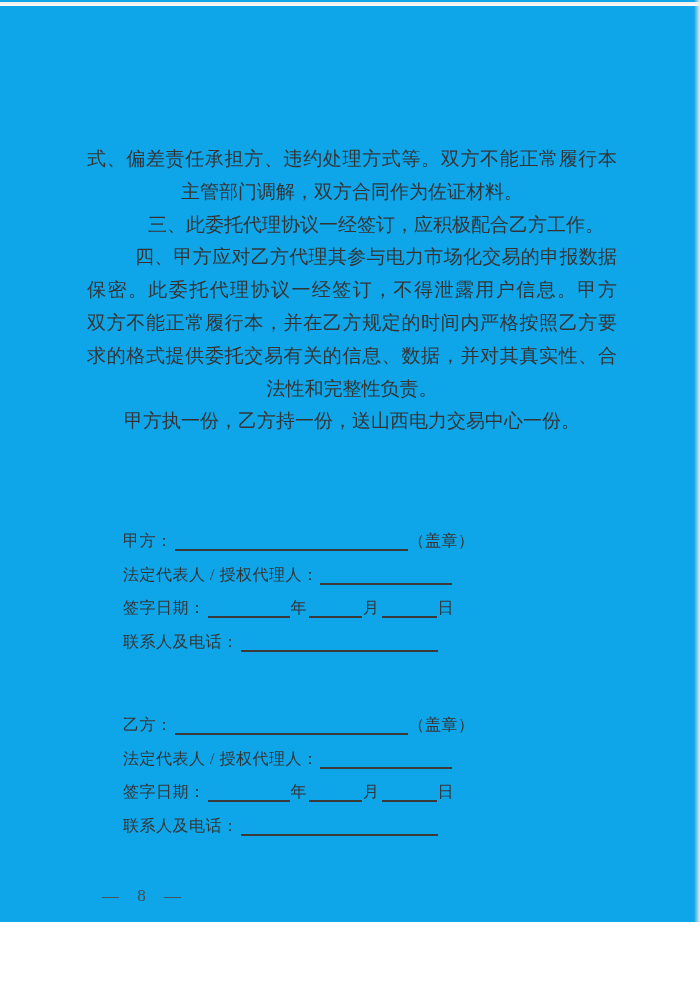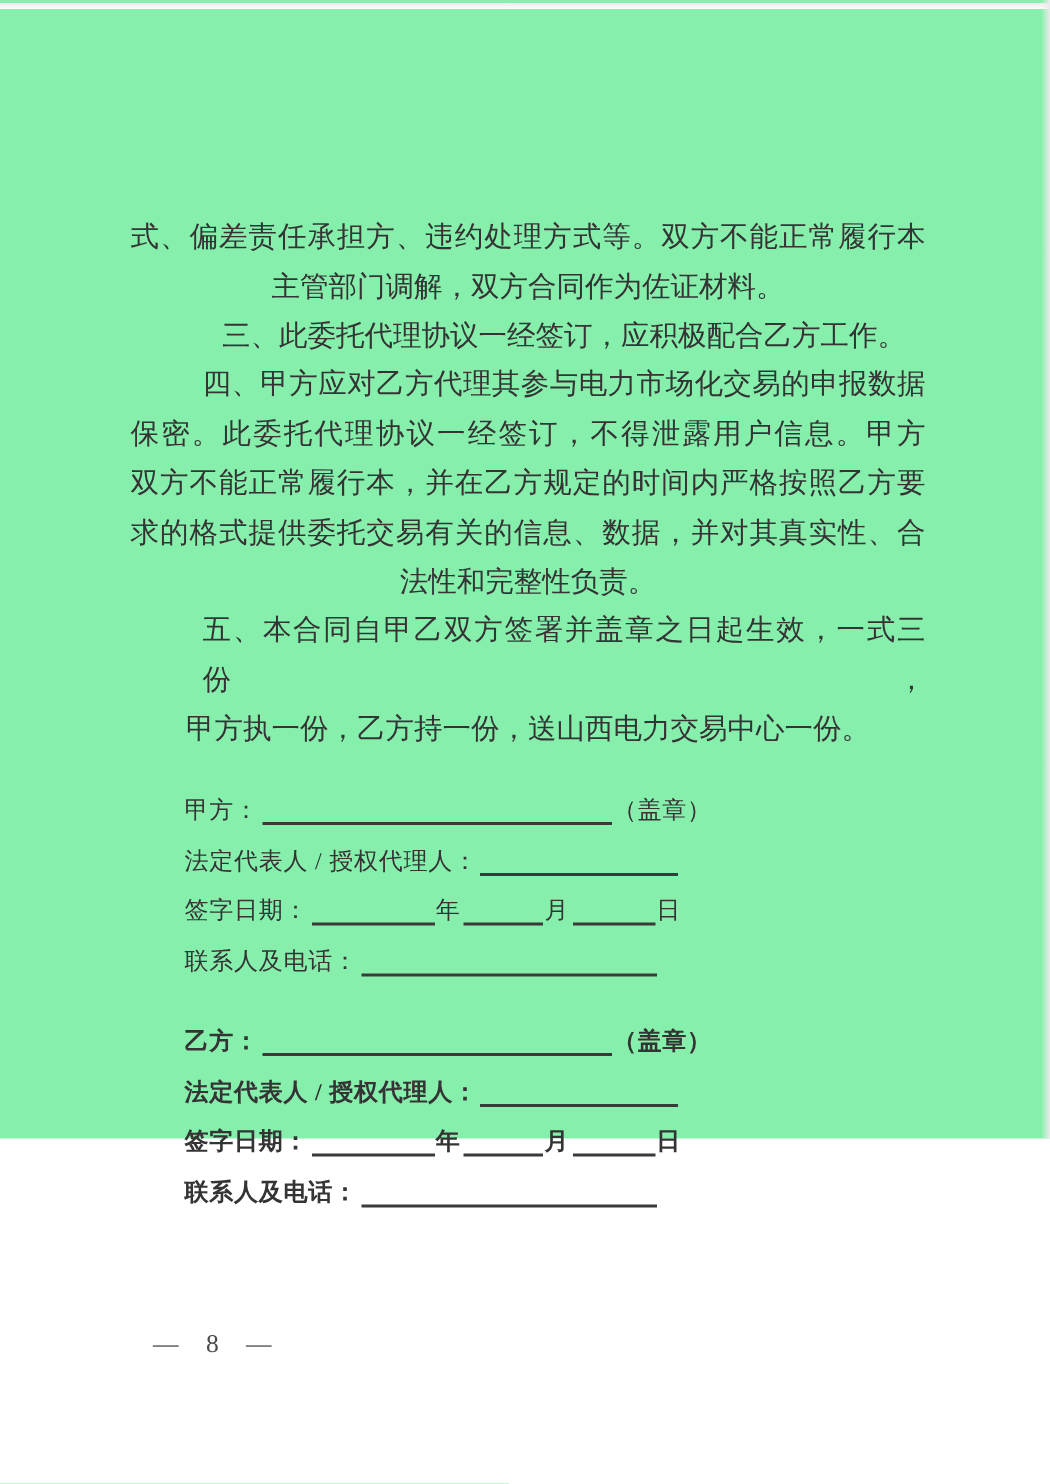--- a/index.html
+++ b/index.html
@@ -10,22 +10,22 @@
     width: 700px;
     height: 989px;
     background: #ffffff;
     overflow: hidden;
     font-family: "Liberation Serif", "DejaVu Serif", serif;
     color: #343434;
   }
   .page {
     position: relative;
     width: 700px;
-    height: 759px;
-    background: #86efac;
+    height: 922px;
+    background: #0ea5e9;
   }
   
   .scan-edge-top {
     position: absolute;
     top: 2px; left: 0; right: 0;
     height: 4px;
     background: linear-gradient(to bottom, #ebebeb, #fcfcfc);
   }
   .scan-edge-right {
     position: absolute;
@@ -57,21 +57,21 @@
   
   .sig-block {
     position: absolute;
     left: 123px;
     width: 430px;
     font-size: 16px;
     line-height: 33.5px;
     white-space: nowrap;
   }
   .party-a { top: 524px; }
-  .party-b { top: 678px; font-weight: bold; }
+  .party-b { top: 708px; }
   .sig-row { height: 33.5px; }
   .blank {
     display: inline-block;
     height: 12px;
     border-bottom: 2px solid #3a3a3a;
     vertical-align: -5px;
     margin-left: 2px;
     margin-right: 1px;
   }
   .lbl { letter-spacing: 0.5px; }
@@ -94,21 +94,20 @@
 
   <main class="body-text" id="body-text">
       <div class="bline fill">式、偏差责任承担方、违约处理方式等。双方不能正常履行本</div>
       <div class="bline">主管部门调解，双方合同作为佐证材料。</div>
       <div class="bline indent">三、此委托代理协议一经签订，应积极配合乙方工作。</div>
       <div class="bline fill indent">四、甲方应对乙方代理其参与电力市场化交易的申报数据</div>
       <div class="bline fill">保密。此委托代理协议一经签订，不得泄露用户信息。甲方</div>
       <div class="bline fill">双方不能正常履行本，并在乙方规定的时间内严格按照乙方要</div>
       <div class="bline fill">求的格式提供委托交易有关的信息、数据，并对其真实性、合</div>
       <div class="bline">法性和完整性负责。</div>
-      <div class="bline fill indent">五、本合同自甲乙双方签署并盖章之日起生效，一式三份，</div>
       <div class="bline">甲方执一份，乙方持一份，送山西电力交易中心一份。</div>
     </main>
 
   <section class="sig-block party-a" id="sig-a">
       <div class="sig-row"><span class="lbl">甲方：</span><span class="blank" style="width: 233px;"></span><span class="lbl">（盖章）</span></div>
       <div class="sig-row"><span class="lbl">法定代表人 / 授权代理人：</span><span class="blank" style="width: 132px;"></span></div>
       <div class="sig-row"><span class="lbl">签字日期：</span><span class="blank" style="width: 82px;"></span><span class="lbl">年</span><span class="blank" style="width: 53px;"></span><span class="lbl">月</span><span class="blank" style="width: 55px;"></span><span class="lbl">日</span></div>
       <div class="sig-row"><span class="lbl">联系人及电话：</span><span class="blank" style="width: 197px;"></span></div>
     </section>
   <section class="sig-block party-b" id="sig-b">

